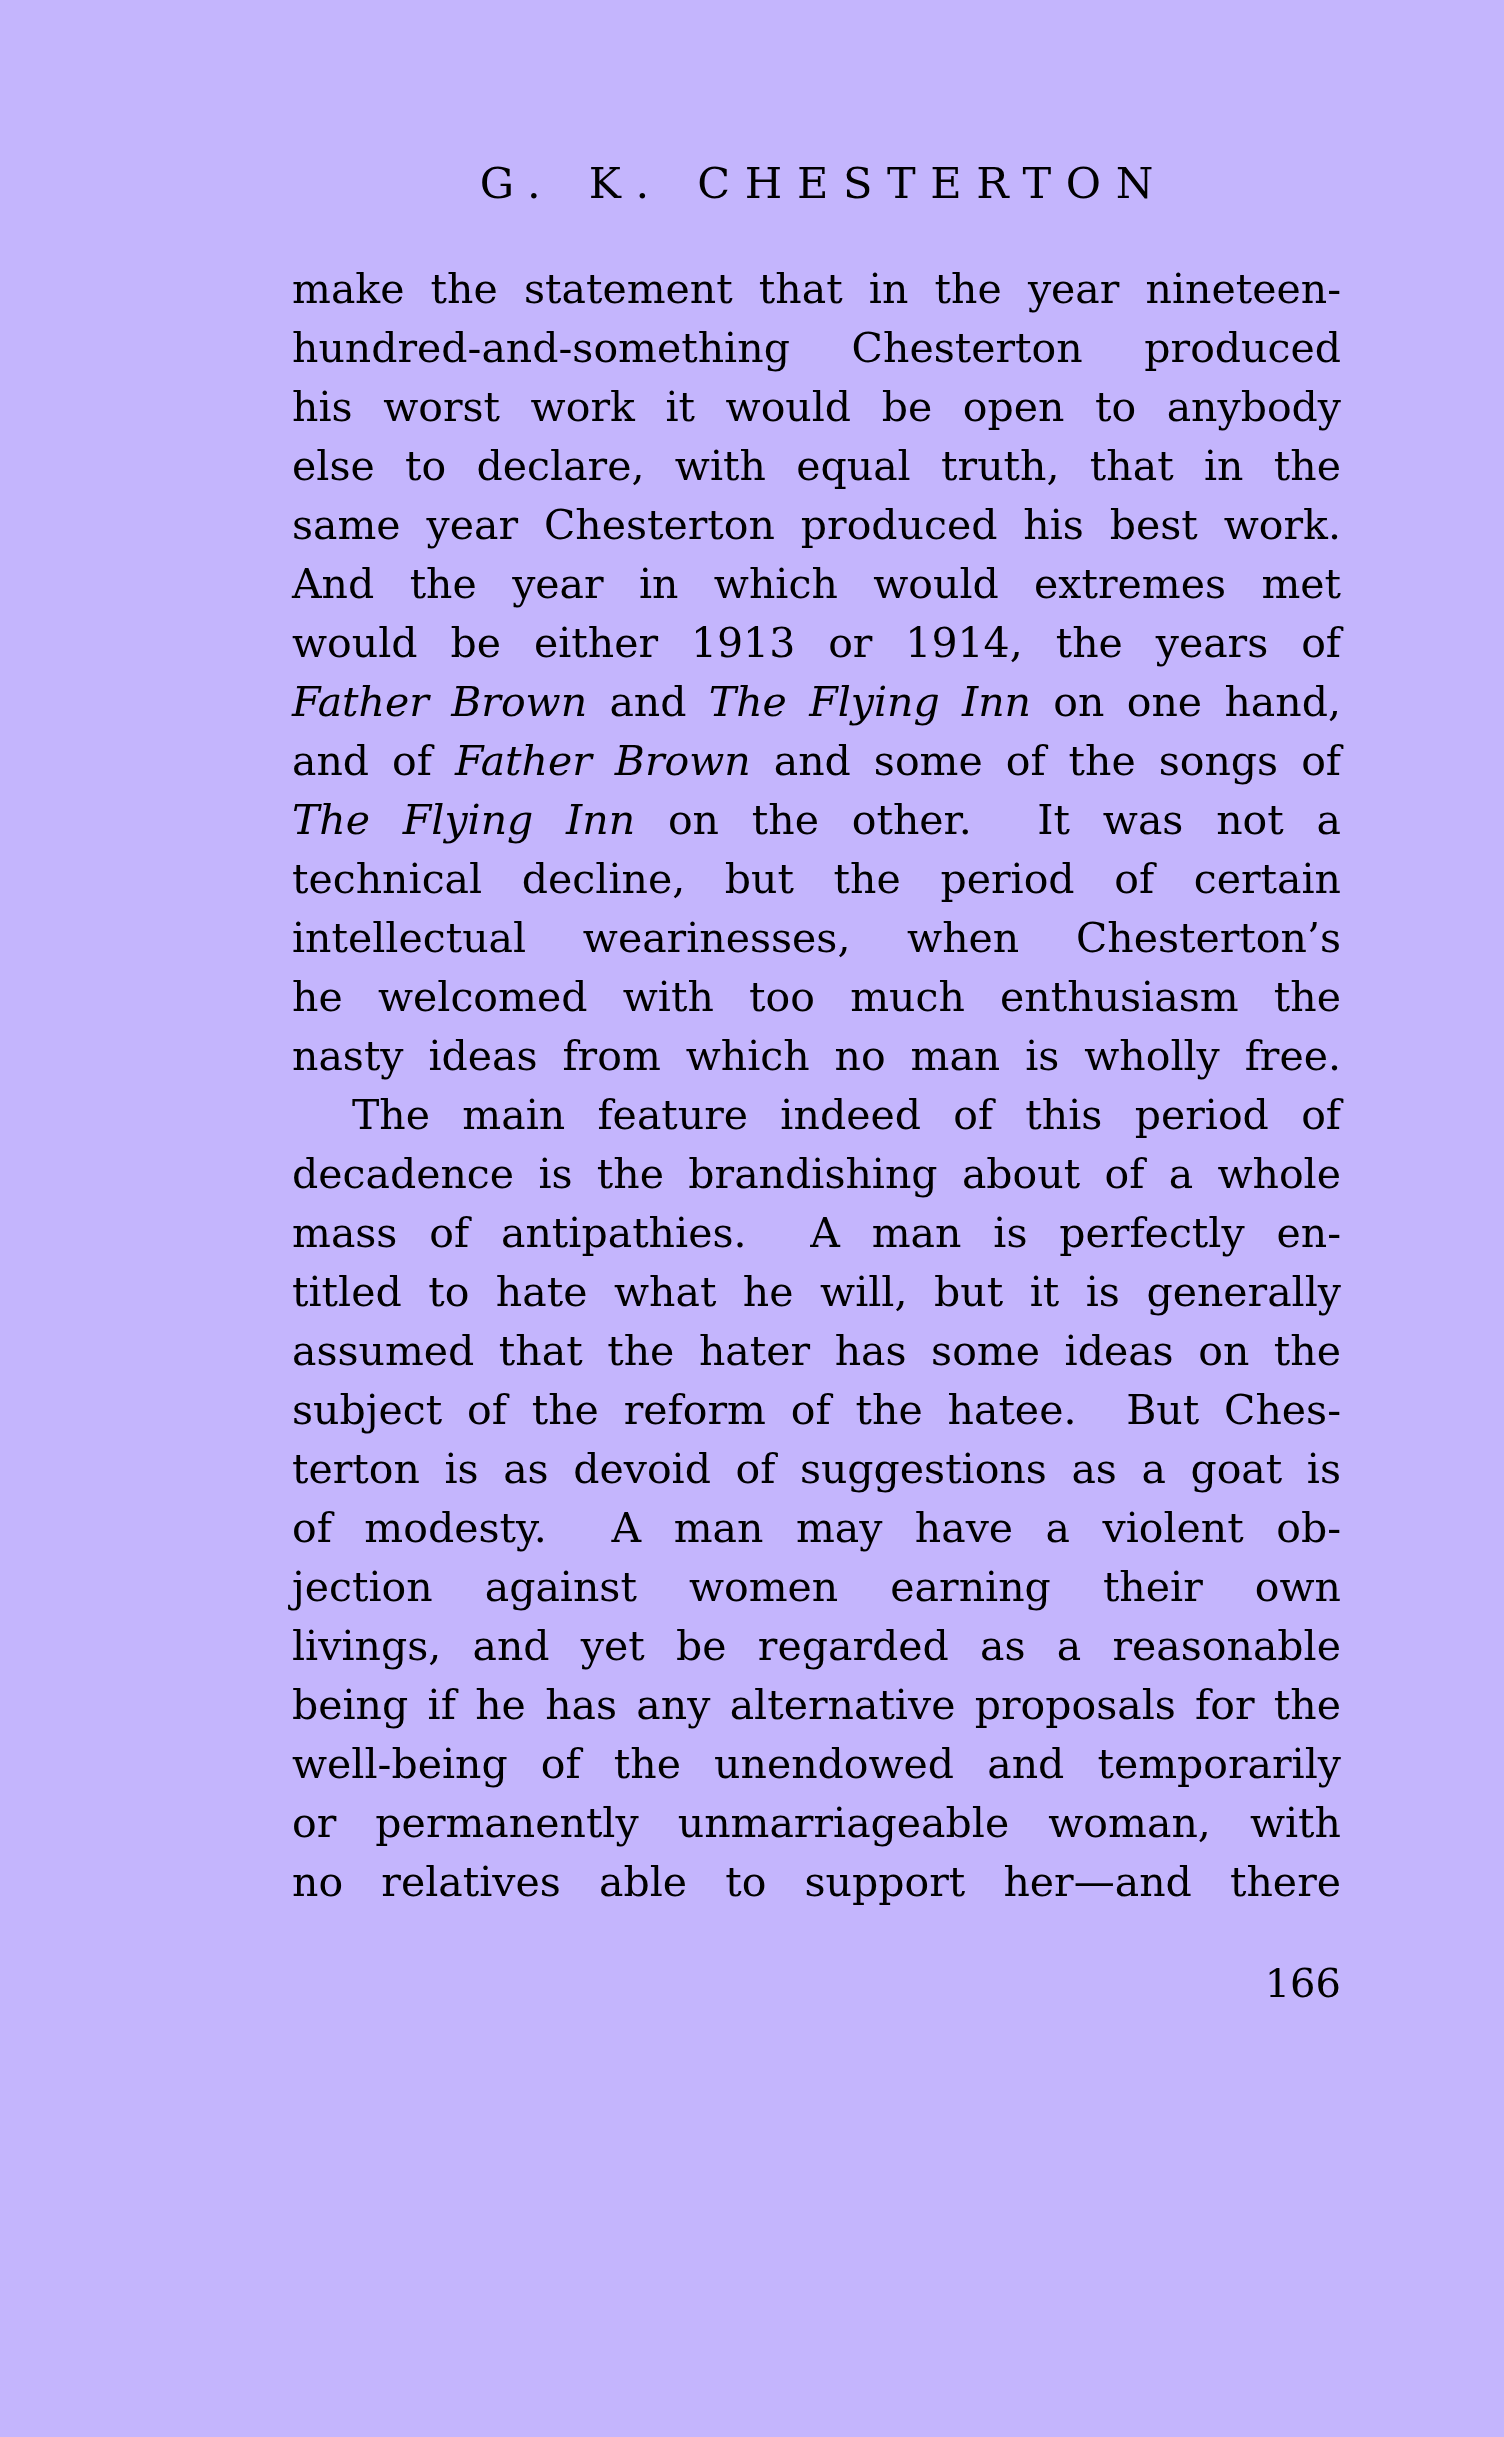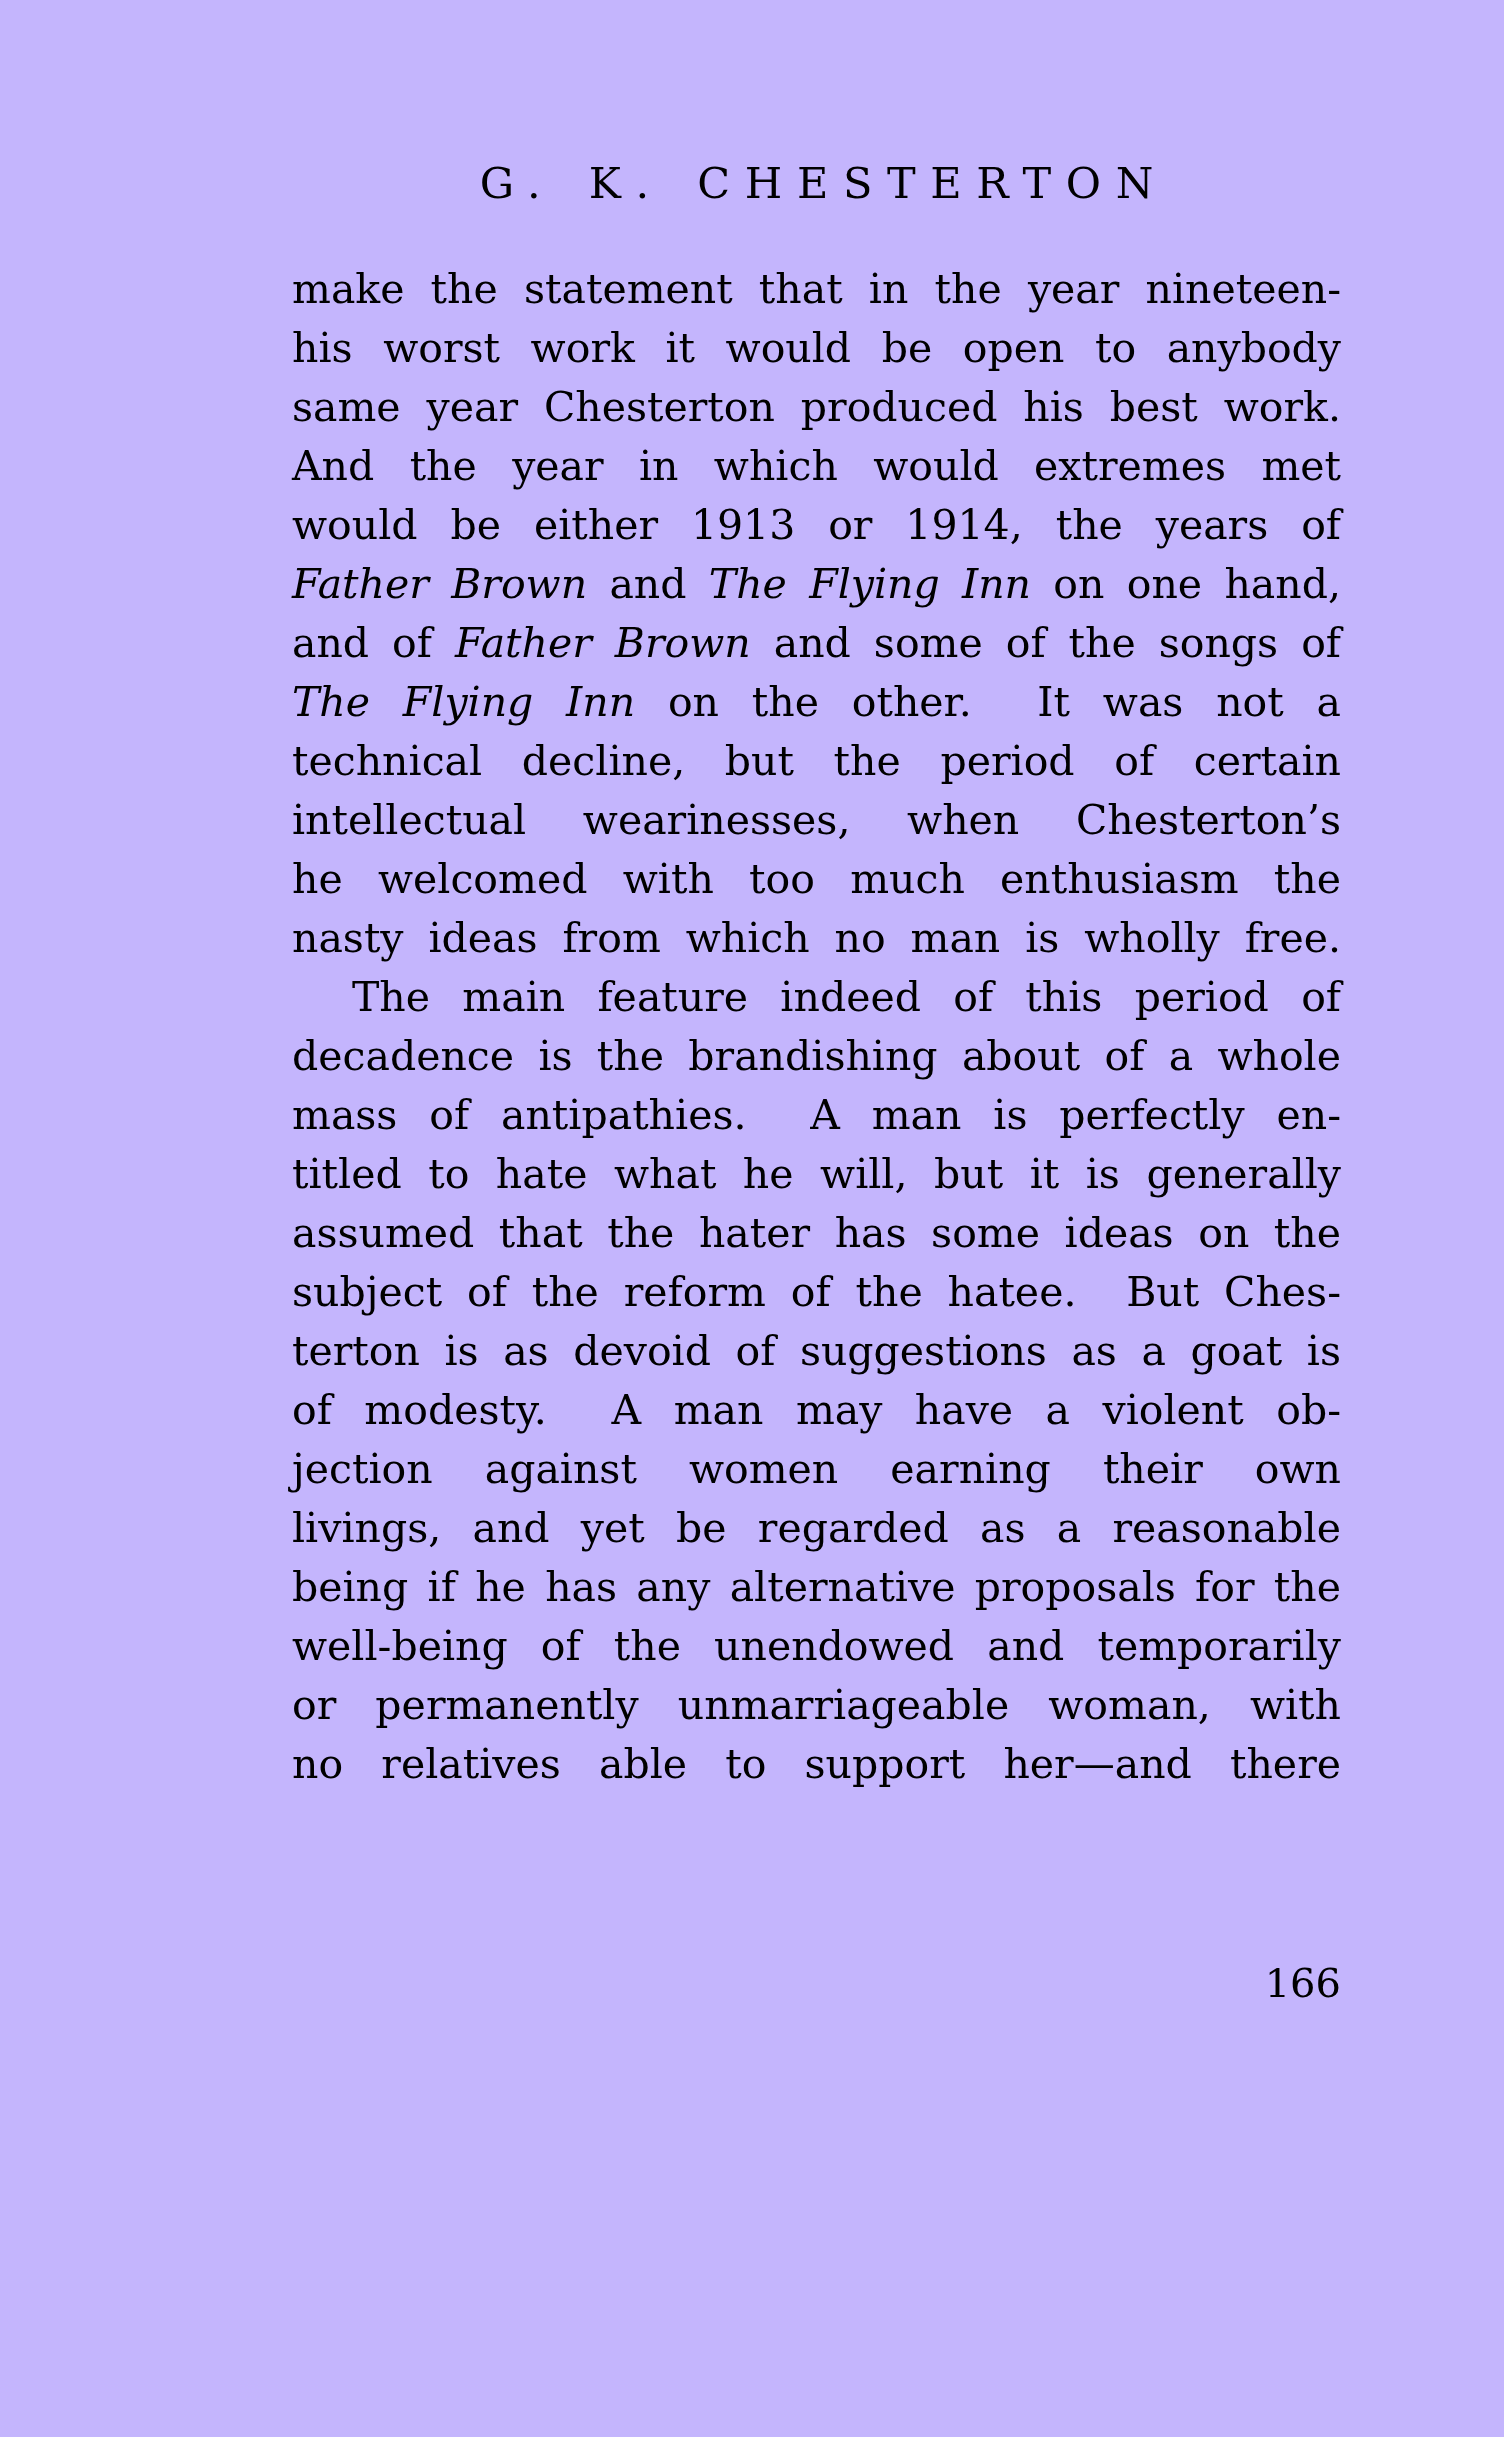--- a/index.html
+++ b/index.html
@@ -46,21 +46,23 @@
   }
 </style>
 </head>
 <body>
 
 <div class="sheet">
   <div class="running-header">G. K. CHESTERTON</div>
 
   <div class="body-text">
       <div class="line"><span class="r">make the statement that in the year nineteen-</span></div>
+      <div class="line"><span class="r">hundred-and-something Chesterton produced</span></div>
       <div class="line"><span class="r">his worst work it would be open to anybody</span></div>
+      <div class="line"><span class="r">else to declare, with equal truth, that in the</span></div>
       <div class="line"><span class="r">same year Chesterton produced his best work.</span></div>
       <div class="line"><span class="r">And the year in which would extremes met</span></div>
       <div class="line"><span class="r">would be either 1913 or 1914, the years of</span></div>
       <div class="line"><span class="it">Father Brown</span><span class="r"> and </span><span class="it">The Flying Inn</span><span class="r"> on one hand,</span></div>
       <div class="line"><span class="r">and of </span><span class="it">Father Brown</span><span class="r"> and some of the songs of</span></div>
       <div class="line"><span class="it">The Flying Inn</span><span class="r"> on the other.&nbsp; It was not a</span></div>
       <div class="line"><span class="r">technical decline, but the period of certain</span></div>
       <div class="line"><span class="r">intellectual wearinesses, when Chesterton’s</span></div>
       <div class="line"><span class="r">he welcomed with too much enthusiasm the</span></div>
       <div class="line"><span class="r">nasty ideas from which no man is wholly free.</span></div>

